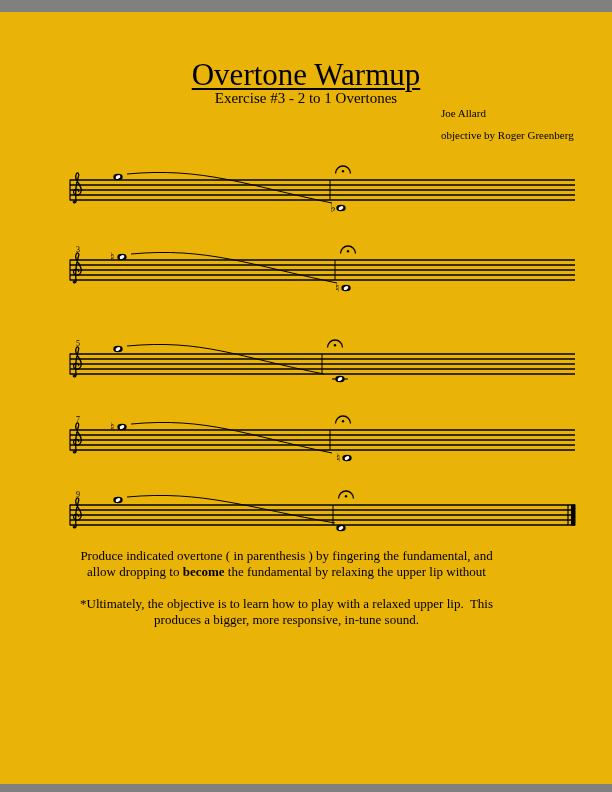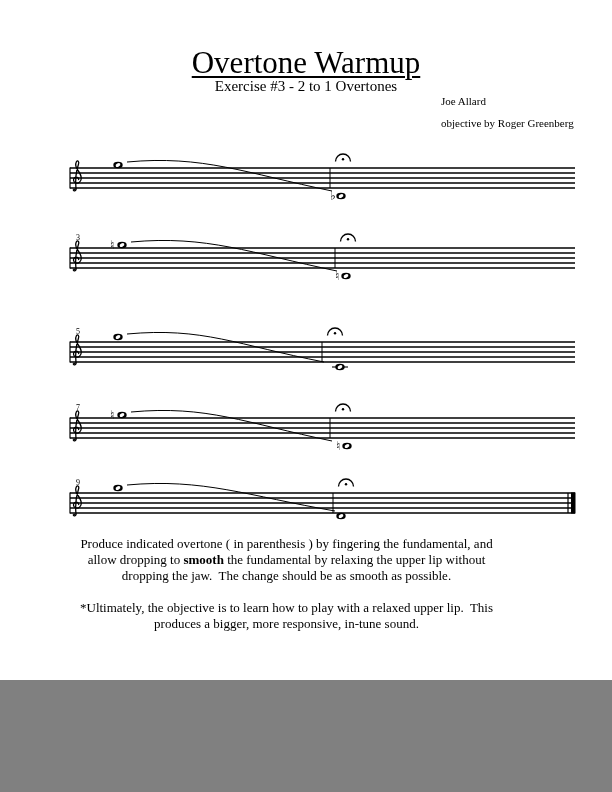--- a/index.html
+++ b/index.html
@@ -1,20 +1,20 @@
 <!DOCTYPE html>
 <html><head>
 <meta charset="utf-8">
 <style>
   html,body{margin:0;padding:0;background:#808080;}
   .page{
     position:relative;
-    width:612px;height:680px;
-    margin:0 auto;
-    background:#ffffff;
+    width:612px;height:772px;
+    margin:12px auto;
+    background:#eab308;
     font-family:"Liberation Serif", serif;
     color:#000;
     overflow:hidden;
   }
   .title{
     position:absolute;top:46px;left:0;width:612px;
     text-align:center;
     font-size:31px;line-height:33px;
     text-decoration:underline;
     text-decoration-thickness:2px;
@@ -195,21 +195,20 @@
         </g>
         <g>
           <line x1="568" y1="493" x2="568" y2="513" stroke="#000000" stroke-width="1.2"></line>
           <rect x="571" y="492.5" width="4.5" height="21" fill="#000000"></rect>
         </g>
       </g>
     </svg>
   <div class="body-text" id="body-text">
       <div class="para">
         <div class="line"><span>Produce indicated overtone ( in parenthesis ) by fingering the fundamental, and</span></div>
-        <div class="line"><span>allow dropping to </span><b>smooth</b><span> the fundamental by relaxing the upper lip without</span></div>
-        <div class="line"><span>dropping the jaw.  The change should be as smooth as possible.</span></div>
+        <div class="line"><span>allow dropping to </span><b>become</b><span> the fundamental by relaxing the upper lip without</span></div>
       </div>
       <div class="para">
         <div class="line"><span>*Ultimately, the objective is to learn how to play with a relaxed upper lip.  This</span></div>
         <div class="line"><span>produces a bigger, more responsive, in-tune sound.</span></div>
       </div>
     </div>
 </div>
 
 </body></html>

